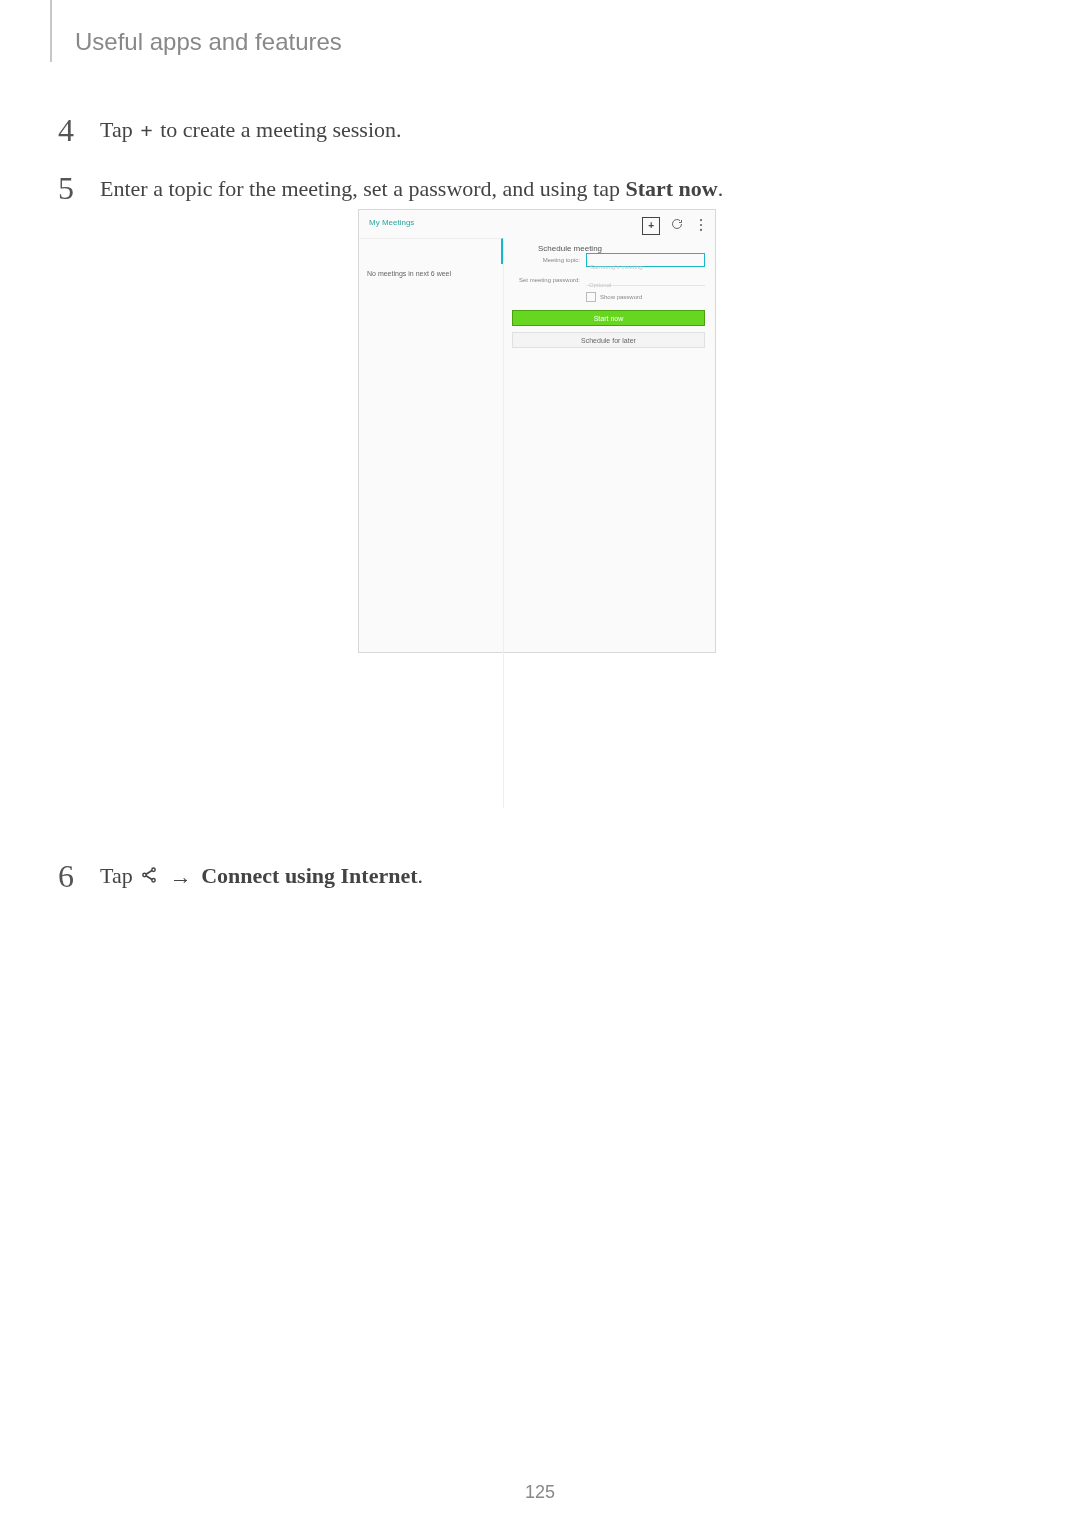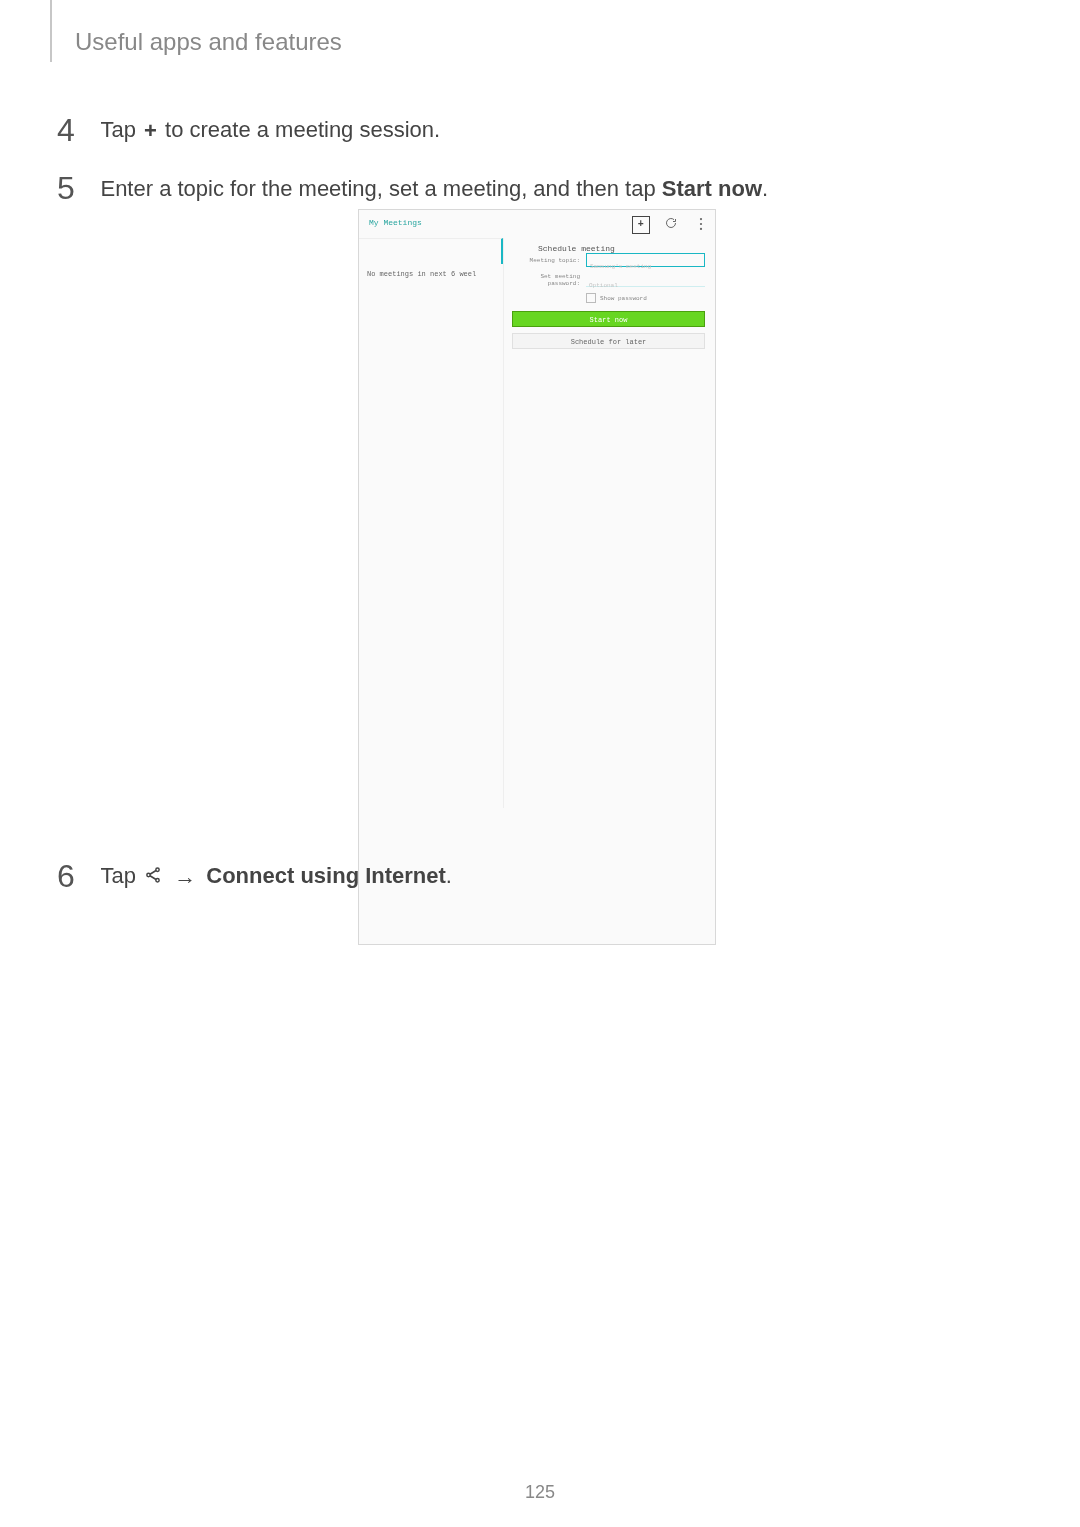--- a/index.html
+++ b/index.html
@@ -1,29 +1,29 @@
 <!DOCTYPE html>
 <html><head>
 <meta charset="utf-8">
 <style>
   html,body{margin:0;padding:0;background:#fff;font-family:Arial,Helvetica,sans-serif;color:#444;}
   .page{position:relative;width:1080px;height:1527px;box-sizing:border-box;}
   .vline{position:absolute;left:50px;top:0;width:2px;height:62px;background:#c7c7c7;}
   .header-text{position:absolute;left:75px;top:28px;font-size:24px;color:#888;}
-  .step{position:absolute;left:56px;}
+  .step{position:absolute;left:56px;font-family:Liberation Serif, serif;}
   .step4{top:112px;}
   .step5{top:170px;}
   .step6{top:858px;}
   .step-num{display:inline-block;font-size:32px;color:#555;vertical-align:middle;margin-right:20px;width:20px;text-align:center;}
   .step-body{display:inline;font-size:22px;color:#444;vertical-align:middle;}
   .inline-icon{display:inline-block;vertical-align:middle;font-weight:bold;font-size:22px;margin:0 2px;}
   .arrow{display:inline-block;vertical-align:middle;margin:0 4px;}
   .bold{font-weight:bold;}
 
-  .shot{position:absolute;left:358px;top:209px;width:358px;height:736px;border:1px solid #d8d8d8;background:#fafafa;box-sizing:border-box;font-family:Liberation Mono, monospace;}
+  .shot{position:absolute;left:358px;top:209px;width:358px;height:444px;border:1px solid #d8d8d8;background:#fafafa;box-sizing:border-box;}
   .tbar{position:relative;height:28px;}
   .tbar-title{position:absolute;left:10px;top:8px;font-size:8px;color:#2aa6a0;}
   .tbar-icons{position:absolute;right:6px;top:6px;}
   .tbar-btn{display:inline-block;width:16px;height:16px;text-align:center;line-height:16px;font-size:10px;color:#666;margin-left:4px;vertical-align:middle;}
   .plus-box{border:1px solid #444;font-weight:bold;color:#444;}
   .sidebar{position:absolute;left:0;top:28px;width:145px;height:570px;box-sizing:border-box;border-right:1px solid #eee;}
   .sidebar-tab{height:26px;border-top:1px solid #eee;border-right:2px solid #19b7c4;font-size:7px;color:#666;line-height:26px;padding-left:8px;box-sizing:border-box;}
   .sidebar-msg{font-size:7px;color:#666;padding:6px 6px 0 8px;}
 
   .content{position:absolute;left:145px;top:28px;right:0;padding:6px 10px 0 8px;}
@@ -52,21 +52,21 @@
   <div class="step step4">
     <span class="step-num">4</span>
     <span class="step-body">
       <span>Tap </span><span class="inline-icon">+</span><span> to create a meeting session.</span>
     </span>
   </div>
 
   <div class="step step5">
     <span class="step-num">5</span>
     <span class="step-body">
-      <span>Enter a topic for the meeting, set a meeting, and then tap </span><span class="bold">Start now</span><span>.</span>
+      <span>Enter a topic for the meeting, set a password, and using tap </span><span class="bold">Start now</span><span>.</span>
     </span>
   </div>
 
   <div class="shot">
     <div class="tbar">
       <div class="tbar-title">My Meetings</div>
       <div class="tbar-icons">
         <span class="tbar-btn plus-box">+</span>
         <span class="tbar-btn">
           <svg width="12" height="12" viewBox="0 0 24 24" fill="none" stroke="#666" stroke-width="2">

